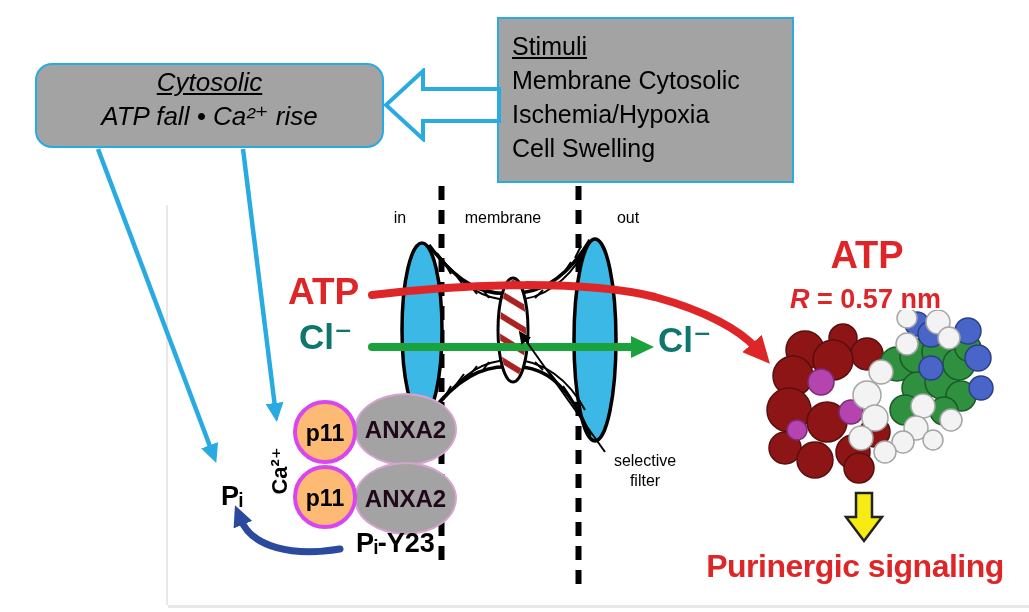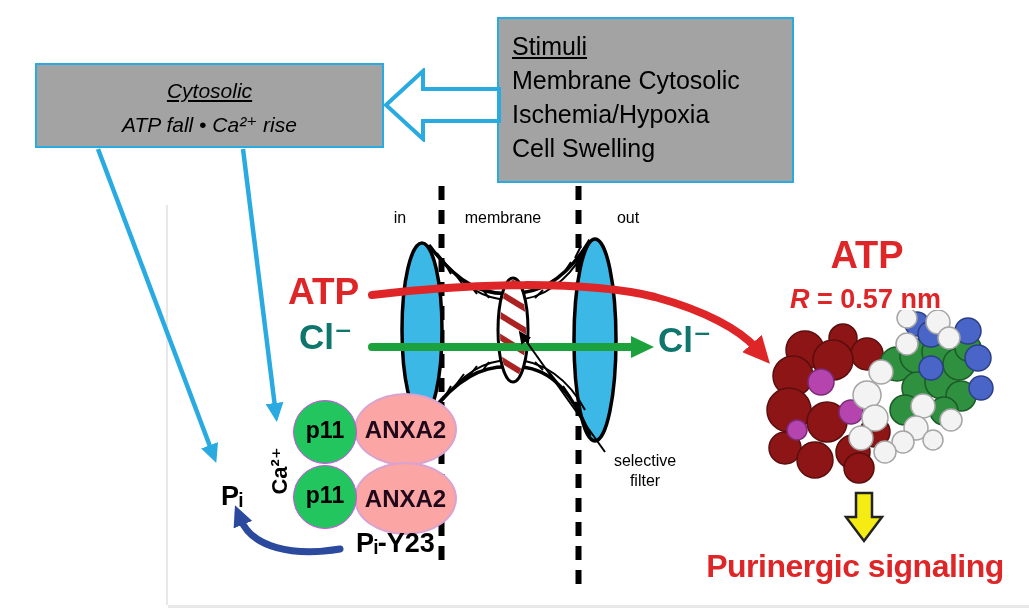--- a/index.html
+++ b/index.html
@@ -7,21 +7,21 @@
     position:relative;width:1029px;height:612px;background:#ffffff;
     font-family:"Liberation Sans","DejaVu Sans",sans-serif;color:#000;
     overflow:hidden;
   }
   .abs{position:absolute;}
   .noselect{user-select:none;}
 
   
   .cyanbox{border:2px solid #29ABE2;background:#a3a3a3;box-sizing:border-box;}
   #cytosolic-box{left:35px;top:63px;width:349px;height:85px;text-align:center;
-    font-style:italic;font-size:21px;padding-top:9px;}
+    font-style:italic;font-size:26px;padding-top:1px;border-radius:17px;}
   #cytosolic-box .title{text-decoration:underline;line-height:33px;}
   #cytosolic-box .sub{line-height:35px;}
   #stimuli-box{left:497px;top:17px;width:297px;height:166px;font-size:25px;
     padding:10px 0 0 13px;}
   #stimuli-box .title{text-decoration:underline;line-height:34px;}
   #stimuli-box .item{line-height:34px;}
 
   
   .memlabel{font-size:16px;top:209px;text-align:center;}
 
@@ -32,26 +32,26 @@
   #cl-in-label{left:299px;top:317px;font-size:35px;}
   #cl-out-label{left:658px;top:320px;font-size:35px;}
 
   
   #selective-filter-label{left:595px;top:451px;width:100px;text-align:center;
     font-size:16px;line-height:20px;}
 
   
   #ca-label{left:230px;top:455px;width:105px;height:32px;transform:rotate(-90deg);
     font-weight:bold;font-size:22px;text-align:center;}
-  .p11{width:64px;height:64px;border-radius:50%;background:#22c55e;
-    border:1px solid #d946ef;box-sizing:border-box;text-align:center;
+  .p11{width:64px;height:64px;border-radius:50%;background:#fdba74;
+    border:4px solid #d946ef;box-sizing:border-box;text-align:center;
     line-height:58px;font-weight:bold;font-size:23px;}
   #p11-top{left:293px;top:400px;}
   #p11-bottom{left:293px;top:465px;}
-  .anxa2{width:103px;height:73px;border-radius:50%;background:#fca5a5;
+  .anxa2{width:103px;height:73px;border-radius:50%;background:#a3a3a3;
     border:2px solid #d9a2cf;box-sizing:border-box;text-align:center;
     line-height:69px;font-weight:bold;font-size:24px;color:#20081b;}
   #anxa2-top{left:354px;top:393px;}
   #anxa2-bottom{left:354px;top:462px;}
   #pi-label{left:221px;top:481px;font-size:27px;font-weight:bold;}
   #pi-y23-label{left:356px;top:528px;font-size:27px;font-weight:bold;}
 
   
   #atp-out-title{left:812px;top:234px;width:110px;text-align:center;font-size:38px;}
   #atp-radius{left:768px;top:276px;width:195px;text-align:center;font-size:27px;margin-top:8px;}

